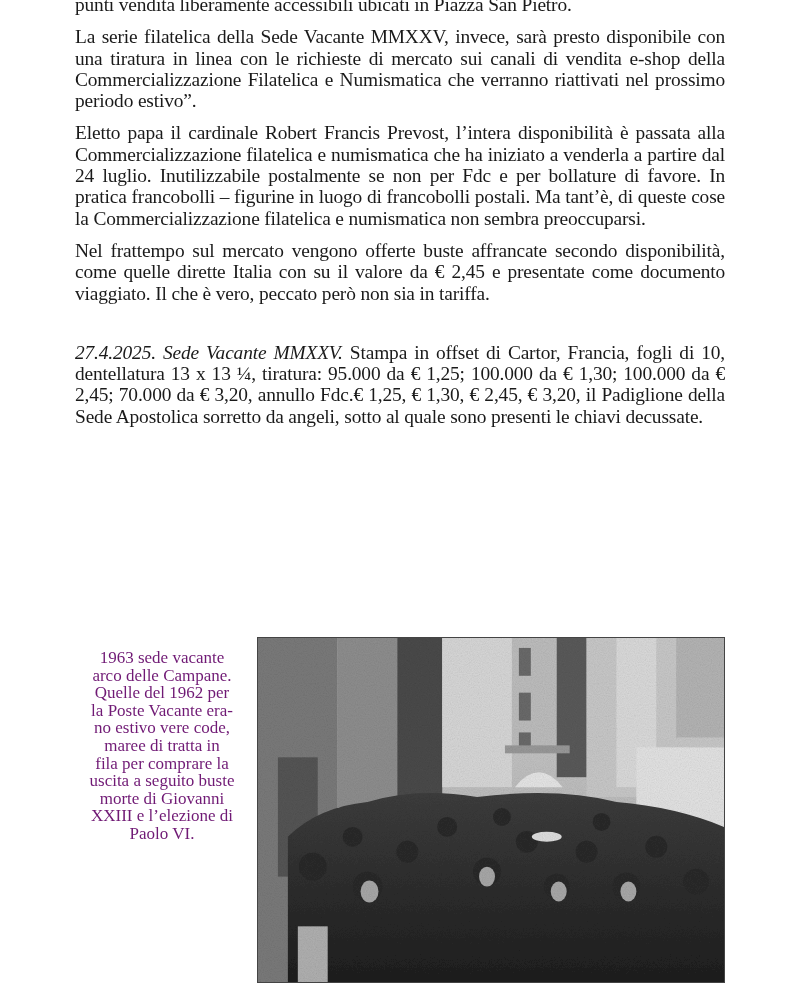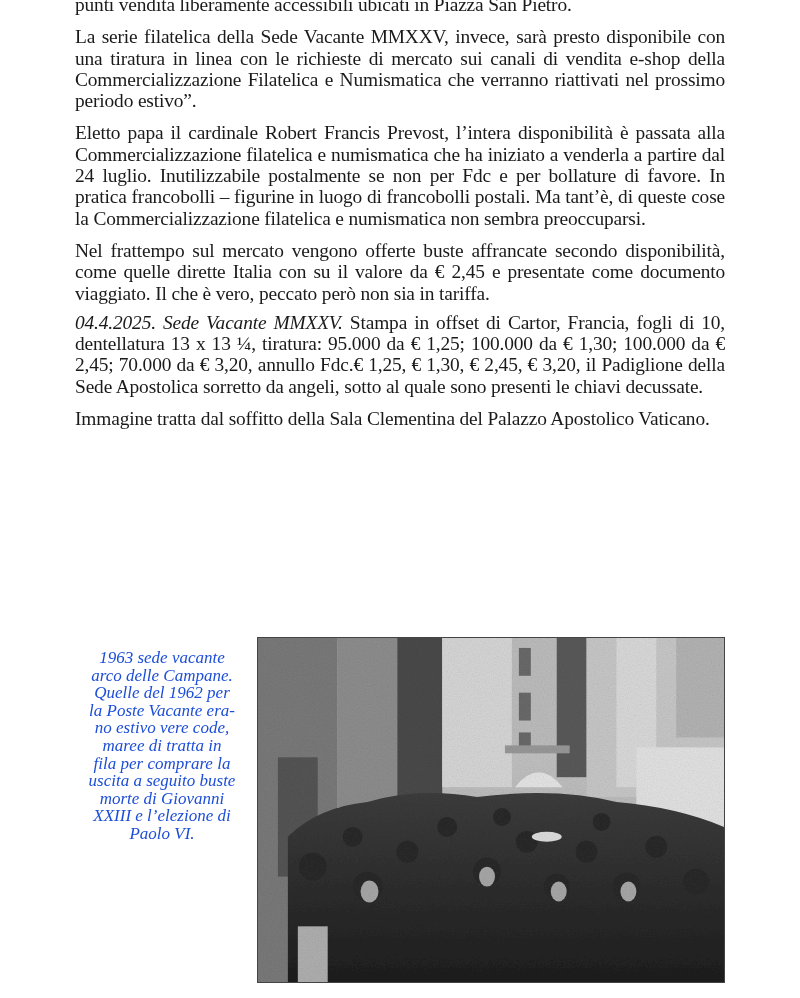--- a/index.html
+++ b/index.html
@@ -22,39 +22,38 @@
       width: 650px;
     }
     .para {
       font-size: 19.4px;
       line-height: 21.3px;
       text-align: justify;
       margin: 0 0 11px 0;
       hyphens: manual;
       letter-spacing: -0.15px;
     }
-    .para.gap-large { margin-bottom: 8px; }
+    .para.gap-large { margin-bottom: 38px; }
     .para i { font-style: italic; }
     .figure {
       position: absolute;
       left: 75px;
       top: 637px;
       width: 650px;
       height: 346px;
     }
     .caption {
       position: absolute;
       left: 0;
       top: 12px;
       width: 174px;
-      font-style: italic;
       font-size: 17px;
       line-height: 17.6px;
       text-align: center;
-      color: #1d4ed8;
+      color: #701a75;
     }
     .photo {
       position: absolute;
       left: 182px;
       top: 0;
       width: 468px;
       height: 346px;
       overflow: hidden;
       background: #6e6e6e;
       border: 1px solid #444;
@@ -63,22 +62,21 @@
     .photo svg { display: block; width: 100%; height: 100%; }
   </style>
 </head>
 <body>
 
 <div class="page">
   <p class="para"><span>punti vendita liberamente accessibili ubicati in Piazza San Pietro.</span></p>
   <p class="para"><span>La serie filatelica della Sede Vacante MMXXV, invece, sarà presto disponibile con una tiratura in linea con le richieste di mercato sui canali di vendita e-shop della Commercializzazione Filatelica e Numismatica che verranno riattivati nel prossimo periodo estivo”.</span></p>
   <p class="para"><span>Eletto papa il cardinale Robert Francis Prevost, l’intera disponibilità è passata alla Commercializzazione filatelica e numismatica che ha iniziato a venderla a partire dal 24 luglio. Inutilizzabile postalmente se non per Fdc e per bollature di favore. In pratica francobolli – figurine in luogo di francobolli postali. Ma tant’è, di queste cose la Commercializzazione filatelica e numismatica non sembra preoccuparsi.</span></p>
   <p class="para gap-large"><span>Nel frattempo sul mercato vengono offerte buste affrancate secondo disponi­bilità, come quelle dirette Italia con su il valore da € 2,45 e presentate come documento viaggiato. Il che è vero, peccato però non sia in tariffa.</span></p>
-  <p class="para"><i>04.4.2025. Sede Vacante MMXXV.</i><span> Stampa in offset di Cartor, Francia, fogli di 10, dentellatura 13 x 13 ¼, tiratura: 95.000 da € 1,25; 100.000 da € 1,30; 100.000 da € 2,45; 70.000 da € 3,20, annullo Fdc.€ 1,25, € 1,30, € 2,45, € 3,20, il Padiglione della Sede Apostolica sorretto da angeli, sotto al quale sono presenti le chiavi decussate.</span></p>
-  <p class="para"><span>Immagine tratta dal soffitto della Sala Clementina del Palazzo Apostolico Va­ticano.</span></p>
+  <p class="para"><i>27.4.2025. Sede Vacante MMXXV.</i><span> Stampa in offset di Cartor, Francia, fogli di 10, dentellatura 13 x 13 ¼, tiratura: 95.000 da € 1,25; 100.000 da € 1,30; 100.000 da € 2,45; 70.000 da € 3,20, annullo Fdc.€ 1,25, € 1,30, € 2,45, € 3,20, il Padiglione della Sede Apostolica sorretto da angeli, sotto al quale sono presenti le chiavi decussate.</span></p>
 </div>
 
 <div class="figure">
   <div class="caption">
       <div>1963 sede vacante</div>
       <div>arco delle Campane.</div>
       <div>Quelle del 1962 per</div>
       <div>la Poste Vacante era-</div>
       <div>no estivo vere code,</div>
       <div>maree di tratta in</div>

